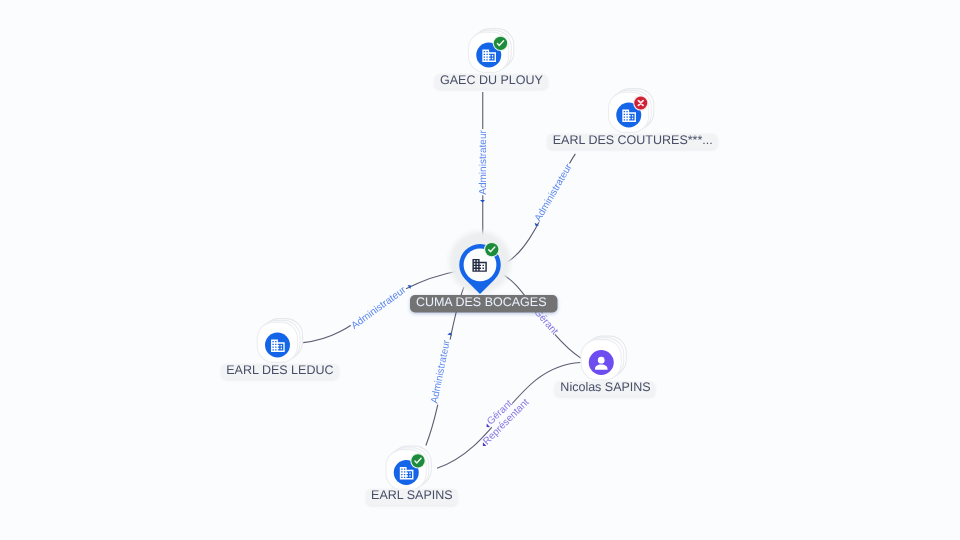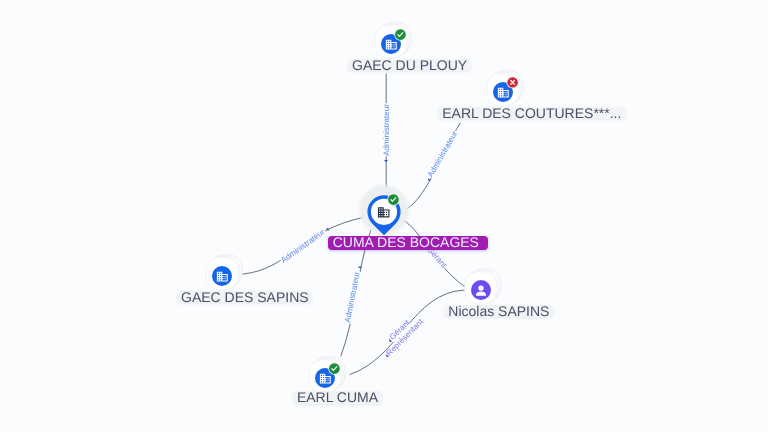--- a/index.html
+++ b/index.html
@@ -2,23 +2,23 @@
 <html><head>
 <meta charset="utf-8">
 <style>
   html,body{margin:0;padding:0;}
   body{width:768px;height:432px;overflow:hidden;background:#fbfcfe;
        font-family:"Liberation Sans",sans-serif;-webkit-font-smoothing:antialiased;text-rendering:geometricPrecision;}
   #graph{position:absolute;left:0;top:0;width:768px;height:432px;transform:translateZ(0);}
   svg.layer{position:absolute;left:0;top:0;width:768px;height:432px;overflow:visible;}
   .node{position:absolute;width:0;height:0;}
   .nlabel{position:absolute;background:#f2f3f5;border-radius:4px;color:#474e66;
-          font-size:14px;line-height:12.4px;white-space:nowrap;padding:0 3.9px;
+          font-size:10px;line-height:12.4px;white-space:nowrap;padding:0 3.9px;
           box-shadow:0 1px 2.5px rgba(40,50,90,.09);}
-  .nlabel.sel{background:#a21caf;color:#eaf2ff;line-height:13.9px;
+  .nlabel.sel{background:#737373;color:#eaf2ff;line-height:13.9px;
           padding:0 8.9px 0 4.3px;box-shadow:0 1px 3px rgba(20,60,160,.28);}
   .elabel{position:absolute;font-size:8px;line-height:8.5px;white-space:nowrap;
           transform-origin:0 50%;
           background:#fbfcfe;padding:0 0.5px;}
   .earrow{position:absolute;width:0;height:0;
           border-top:2.05px solid transparent;border-bottom:2.05px solid transparent;
           border-left:2.9px solid #1d4fcb;transform-origin:50% 50%;}
 </style>
 </head>
 <body>
@@ -114,40 +114,40 @@
           <g transform="translate(-0.1,-2.2)">
       <rect x="-12.10" y="-18.90" width="32.2" height="32.2" rx="13.2" ry="13.2" fill="#fff" stroke="#e6e8ed" stroke-width="0.85"></rect>
       <rect x="-14.10" y="-17.50" width="32.2" height="32.2" rx="13.2" ry="13.2" fill="#fff" stroke="#e9ebef" stroke-width="0.85"></rect>
       <rect x="-16.10" y="-16.10" width="32.2" height="32.2" rx="13.2" ry="13.2" fill="#fff" stroke="#ebedf1" stroke-width="0.85"></rect>
    </g>
           <circle r="10" fill="#1565e8"></circle>
           <g fill="#fff" transform="translate(-6.24,-5.94) scale(0.545)">
      <path d="M12 7V3H2v18h20V7H12zM6 19H4v-2h2v2zm0-4H4v-2h2v2zm0-4H4V9h2v2zm0-4H4V5h2v2zm4 12H8v-2h2v2zm0-4H8v-2h2v2zm0-4H8V9h2v2zm0-4H8V5h2v2zm10 12h-8v-2h2v-2h-2v-2h2v-2h-2V9h8v10zm-2-8h-2v2h2v-2zm0 4h-2v2h2v-2z"></path>
   </g>
         </svg>
-        <div class="nlabel" style="left: -44.9px; top: 14.8px;">GAEC DES SAPINS</div>
+        <div class="nlabel" style="left: -44.9px; top: 14.8px;">EARL DES LEDUC</div>
       </div>
       <div class="node" style="left: 325px; top: 377.5px;">
         <svg width="80" height="80" viewBox="-40 -40 80 80" style="position: absolute; left: -40px; top: -40px;">
           <g transform="translate(-0.1,-2.2)">
       <rect x="-12.10" y="-18.90" width="32.2" height="32.2" rx="13.2" ry="13.2" fill="#fff" stroke="#e6e8ed" stroke-width="0.85"></rect>
       <rect x="-14.10" y="-17.50" width="32.2" height="32.2" rx="13.2" ry="13.2" fill="#fff" stroke="#e9ebef" stroke-width="0.85"></rect>
       <rect x="-16.10" y="-16.10" width="32.2" height="32.2" rx="13.2" ry="13.2" fill="#fff" stroke="#ebedf1" stroke-width="0.85"></rect>
    </g>
           <circle r="10" fill="#1565e8"></circle>
           <g fill="#fff" transform="translate(-6.24,-5.94) scale(0.545)">
      <path d="M12 7V3H2v18h20V7H12zM6 19H4v-2h2v2zm0-4H4v-2h2v2zm0-4H4V9h2v2zm0-4H4V5h2v2zm4 12H8v-2h2v2zm0-4H8v-2h2v2zm0-4H8V9h2v2zm0-4H8V5h2v2zm10 12h-8v-2h2v-2h-2v-2h2v-2h-2V9h8v10zm-2-8h-2v2h2v-2zm0 4h-2v2h2v-2z"></path>
   </g>
           <g transform="translate(9.4,-9.4)">
       <circle r="6.2" fill="#e3f4e6"></circle>
       <circle r="5.3" fill="#1e8a3c"></circle>
       <path d="M-2.45 0.15 L-1.0 1.75 L2.45 -2.0" stroke="#e8f6ea" stroke-width="1.2" fill="none" stroke-linecap="round" stroke-linejoin="round"></path>
     </g>
         </svg>
-        <div class="nlabel" style="left: -32px; top: 13.8px;">EARL CUMA</div>
+        <div class="nlabel" style="left: -32px; top: 13.8px;">EARL SAPINS</div>
       </div>
       <div class="node" style="left: 481px; top: 290px;">
         <svg width="80" height="80" viewBox="-40 -40 80 80" style="position: absolute; left: -40px; top: -40px;">
           <g transform="translate(-0.1,-2.2)">
       <rect x="-12.10" y="-18.90" width="32.2" height="32.2" rx="13.2" ry="13.2" fill="#fff" stroke="#e6e8ed" stroke-width="0.85"></rect>
       <rect x="-14.10" y="-17.50" width="32.2" height="32.2" rx="13.2" ry="13.2" fill="#fff" stroke="#e9ebef" stroke-width="0.85"></rect>
       <rect x="-16.10" y="-16.10" width="32.2" height="32.2" rx="13.2" ry="13.2" fill="#fff" stroke="#ebedf1" stroke-width="0.85"></rect>
    </g>
           <circle r="10" fill="#6d4df0"></circle>
           <g fill="#fff">

